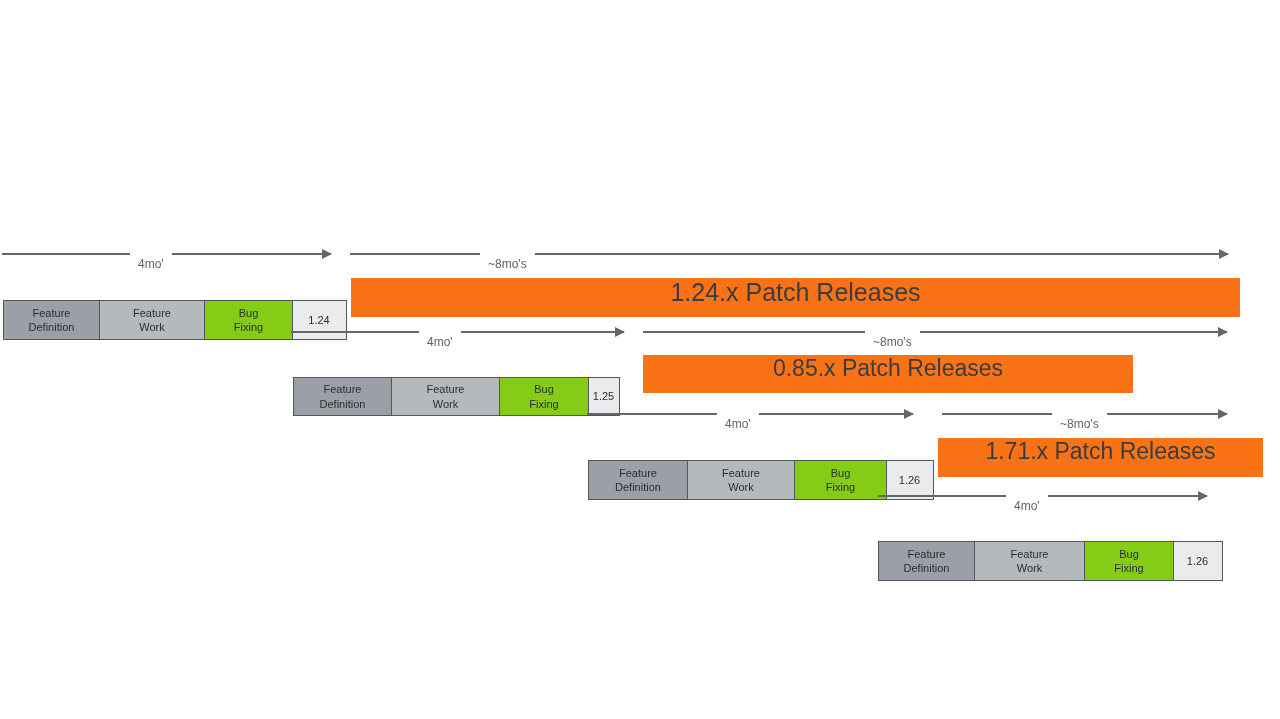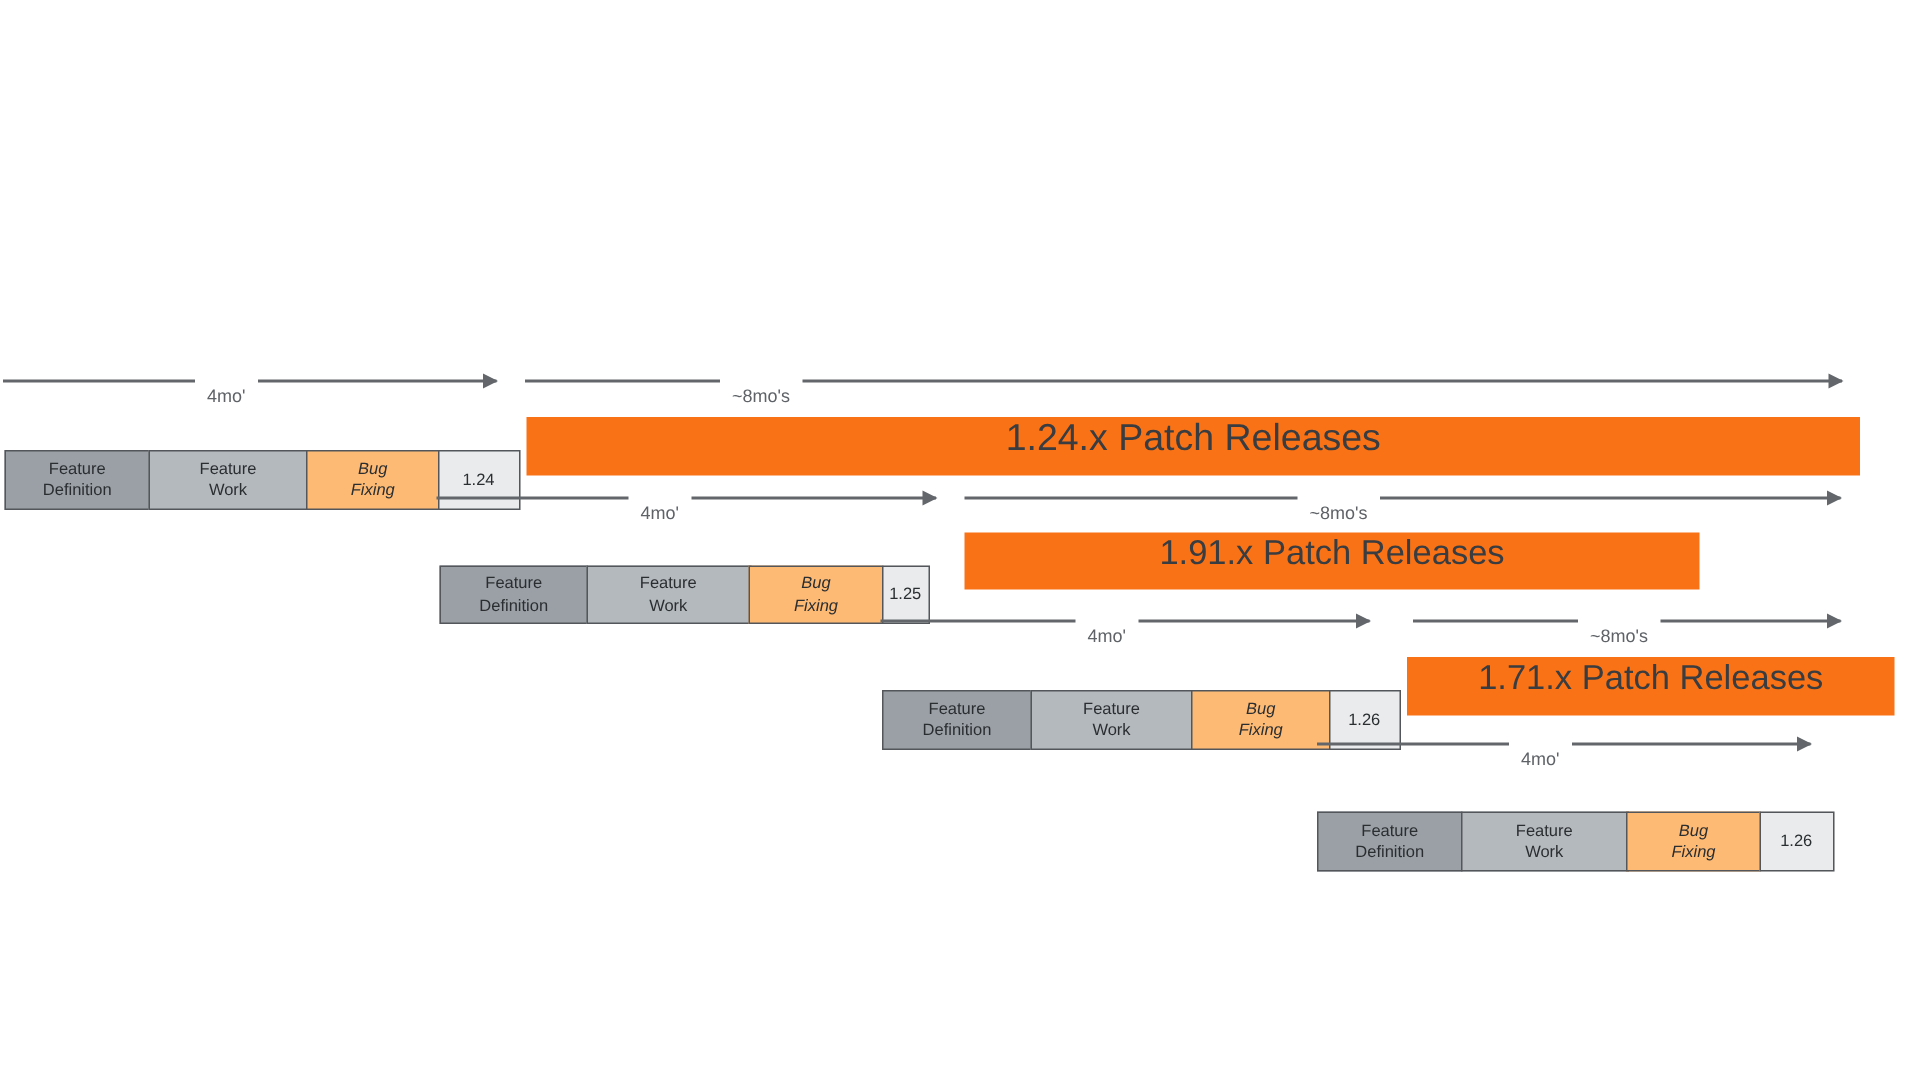--- a/index.html
+++ b/index.html
@@ -52,21 +52,21 @@
     justify-content:center;
     text-align:center;
     font-size:11px;
     line-height:1.3;
     color:#2b2e31;
     white-space:pre-line;
   }
   .pbox + .pbox{margin-left:-1.5px;}
   .fd{background:#9aa0a6;}
   .fw{background:#b4b9be;}
-  .bf{background:#fdba74;font-style:italic;}
+  .bf{background:#84cc16;}
   .ver{background:#e9ebec;}
   
   .patchbar{
     position:absolute;
     background:#f97316;
     display:flex;
     align-items:flex-start;
     justify-content:center;
   }
   .patchbar .ptxt{
@@ -125,21 +125,21 @@
   <div class="phases" style="left:293px;top:354px;height:39px">
     <div class="pbox fd" style="width:99px">Feature
 Definition</div>
     <div class="pbox fw" style="width:110px">Feature
 Work</div>
     <div class="pbox bf" style="width:90px">Bug
 Fixing</div>
     <div class="pbox ver" style="width:32px">1.25</div>
   </div>
   <div class="patchbar" style="left:643px;top:355px;width:490px;height:38px">
-    <span class="ptxt">1.91.x Patch Releases</span>
+    <span class="ptxt">0.85.x Patch Releases</span>
   </div>
 
   <div class="arrow" style="left:587px;top:413px;width:326px;--ls:130px">
     <span class="seg left"></span>
     <span class="dur">4mo'</span>
     <span class="seg right">
         <span class="head"></span>
       </span>
   </div>
   <div class="arrow" style="left:942px;top:413px;width:285px;--ls:110px">

